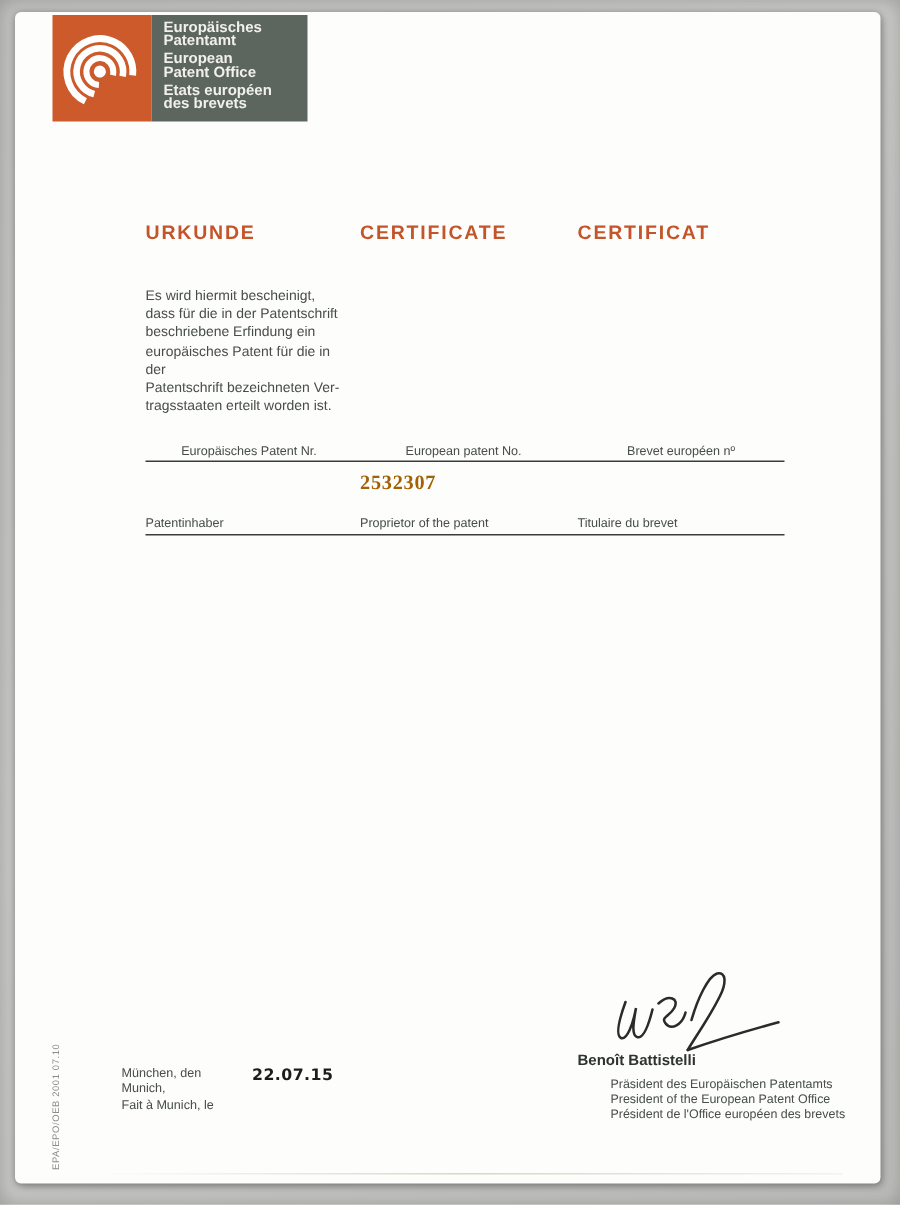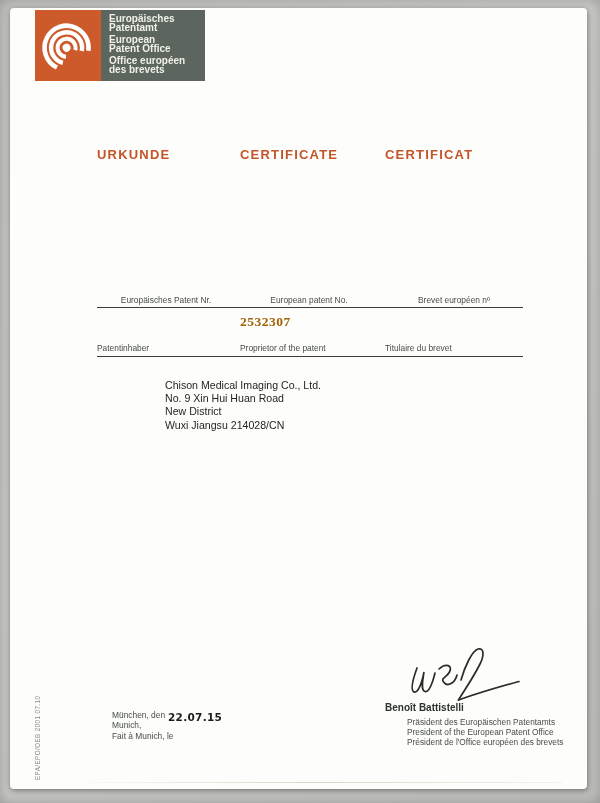--- a/index.html
+++ b/index.html
@@ -53,21 +53,21 @@
     position:absolute; left:230px; top:306px;
     font-family:Liberation Serif, serif; font-weight:bold;
     font-size:13.5px; color:#a16207; letter-spacing:.5px;
   }
   .address {
     position:absolute; left:155px; top:371px;
     font-family:"Liberation Sans", sans-serif;
     font-size:10.6px; line-height:13.2px; color:#1f1f1d; white-space:pre-line;
   }
   
-  .place { position:absolute; left:102px; top:702px; font-size:8.4px; line-height:10.4px; color:#474d49; white-space:pre-line; }
+  .place { position:absolute; left:71px; top:702px; font-size:8.4px; line-height:10.4px; color:#474d49; white-space:pre-line; }
   .date {
     position:absolute; left:158px; top:703px;
     font-family:"DejaVu Sans", sans-serif; font-weight:bold;
     font-size:10.5px; color:#1c1c1a; letter-spacing:.3px;
   }
   .side-code {
     position:absolute; left:24px; top:772px;
     transform:rotate(-90deg); transform-origin:0 0;
     font-size:6.3px; letter-spacing:.4px; color:#8c8c86; white-space:nowrap;
   }
@@ -92,44 +92,46 @@
           <circle cx="27" cy="32" r="15.5" stroke-width="4.4" stroke-dasharray="72 25.4" transform="rotate(128 27 32)"></circle>
           <circle cx="27" cy="32" r="22" stroke-width="4.6" stroke-dasharray="96 42.2" transform="rotate(140 27 32)"></circle>
         </g>
       </svg>
     </div>
     <div class="logo-slate">
       <div class="org">Europäisches
 Patentamt</div>
       <div class="org">European
 Patent Office</div>
-      <div class="org">Office européen
+      <div class="org">Etats européen
 des brevets</div>
     </div>
   </div>
 
   <div class="col c2 heading">CERTIFICATE</div>
   <div class="col c1 heading">URKUNDE</div>
   <div class="col c3 heading">CERTIFICAT</div>
 
+  <div class="col c1 bodytext">Es wird hiermit bescheinigt,
+dass für die in der Patentschrift
+beschriebene Erfindung ein
+europäisches Patent für die in der
+Patentschrift bezeichneten Ver-
+tragsstaaten erteilt worden ist.</div>
 
   <div class="col c1 fieldlabel lbl1">Europäisches Patent Nr.</div>
   <div class="col c2 fieldlabel lbl1">European patent No.</div>
   <div class="col c3 fieldlabel lbl1">Brevet européen nº</div>
   <div class="rule rule1"></div>
   <div class="patent-no">2532307</div>
 
   <div class="col c1 fieldlabel lbl2">Patentinhaber</div>
   <div class="col c2 fieldlabel lbl2">Proprietor of the patent</div>
   <div class="col c3 fieldlabel lbl2">Titulaire du brevet</div>
   <div class="rule rule2"></div>
-  <div class="address">Chison Medical Imaging Co., Ltd.
-No. 9 Xin Hui Huan Road
-New District
-Wuxi Jiangsu 214028/CN</div>
 
   <div class="place">München, den
 Munich,
 Fait à Munich, le</div>
   <div class="date">22.07.15</div>
   <div class="side-code">EPA/EPO/OEB 2001 07.10</div>
 
   <svg class="sig-svg" width="135" height="72" viewBox="0 0 135 72">
     <g fill="none" stroke="#2b2b29" stroke-width="1.7" stroke-linecap="round">
       <path d="M22,26 C18,37 15,48 19,50 C23,51.5 27,41 29,30 C27,41 26,48.5 30,49.5 C34.5,50.5 38,39 40,31"></path>

